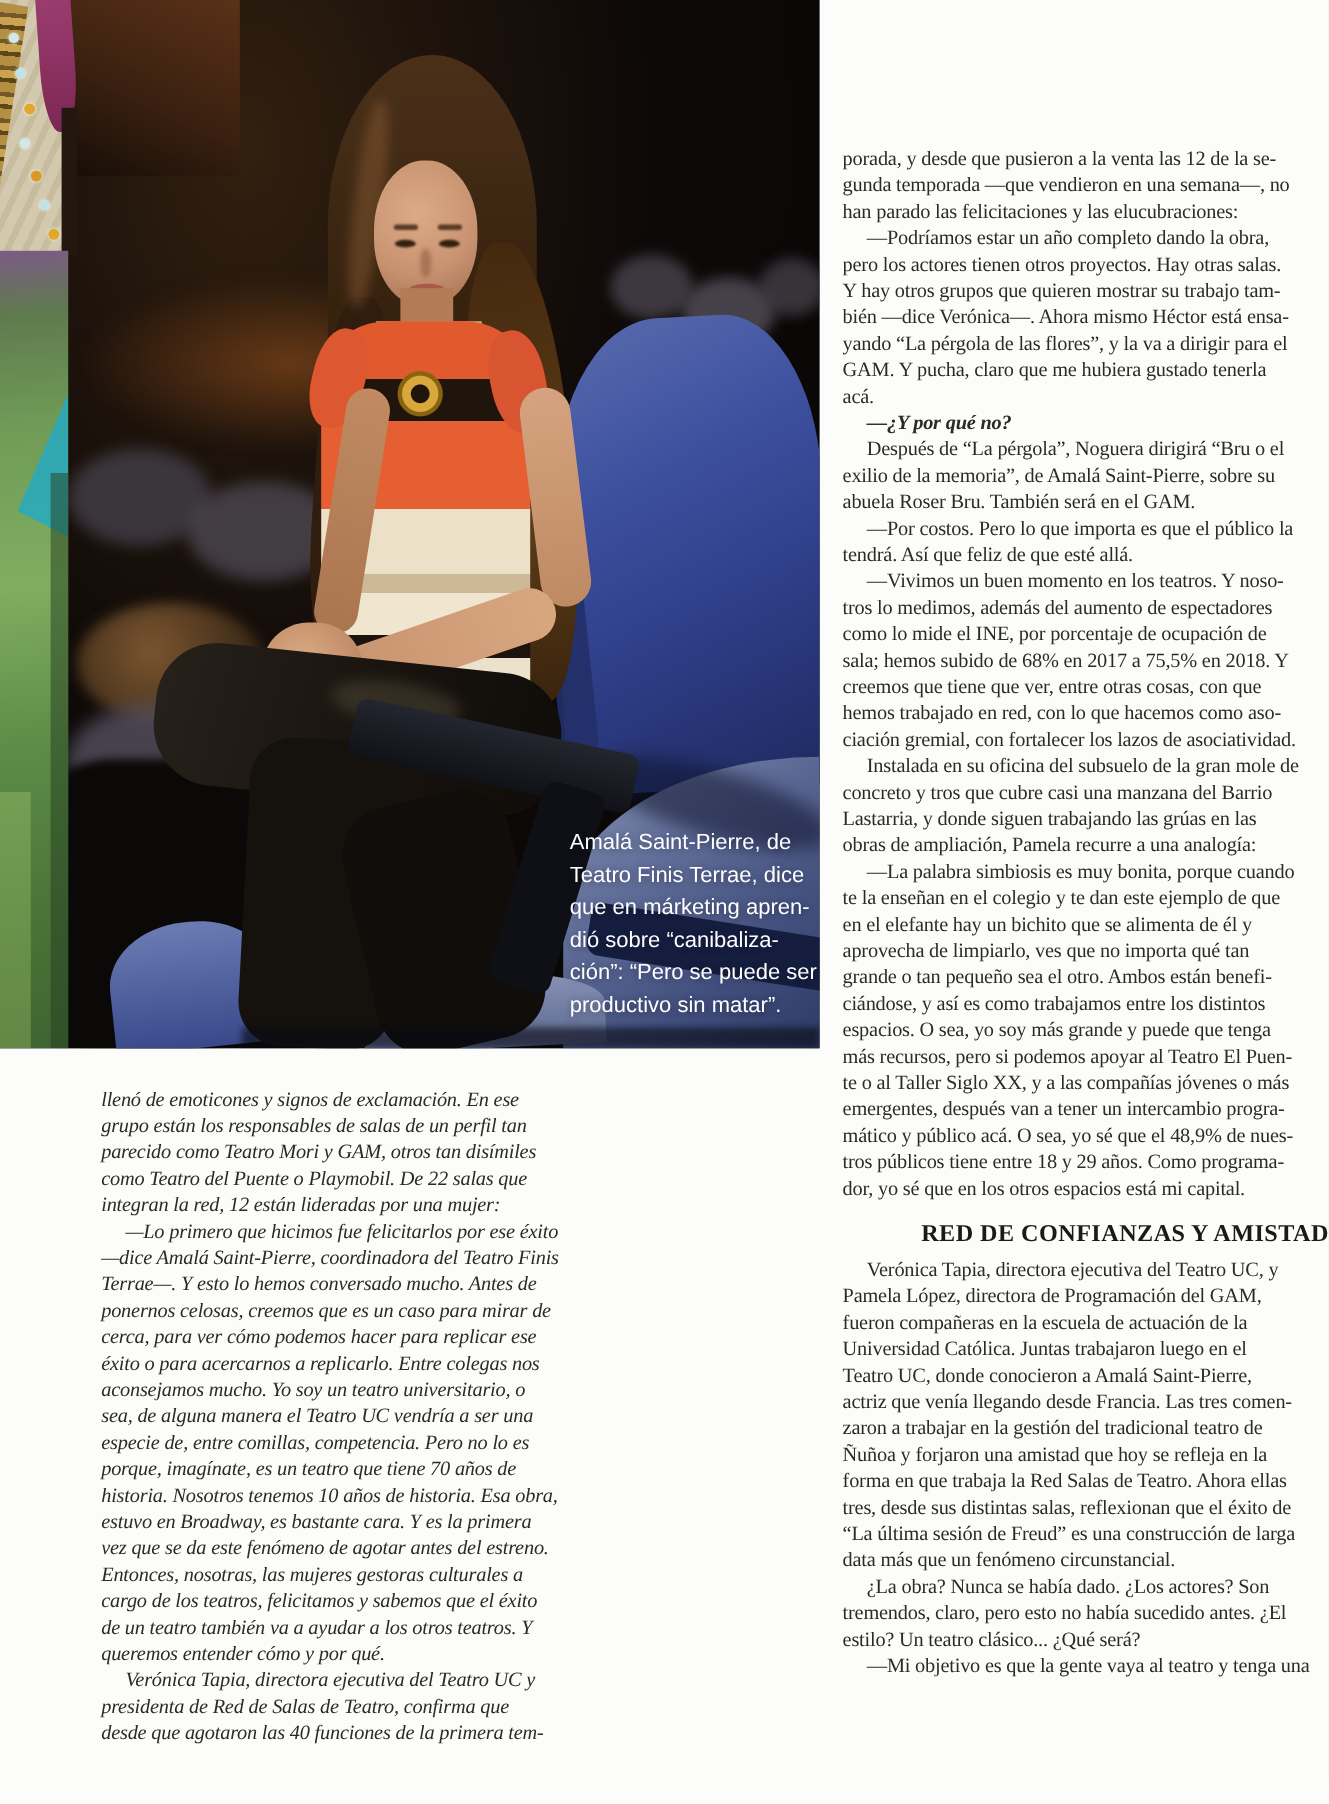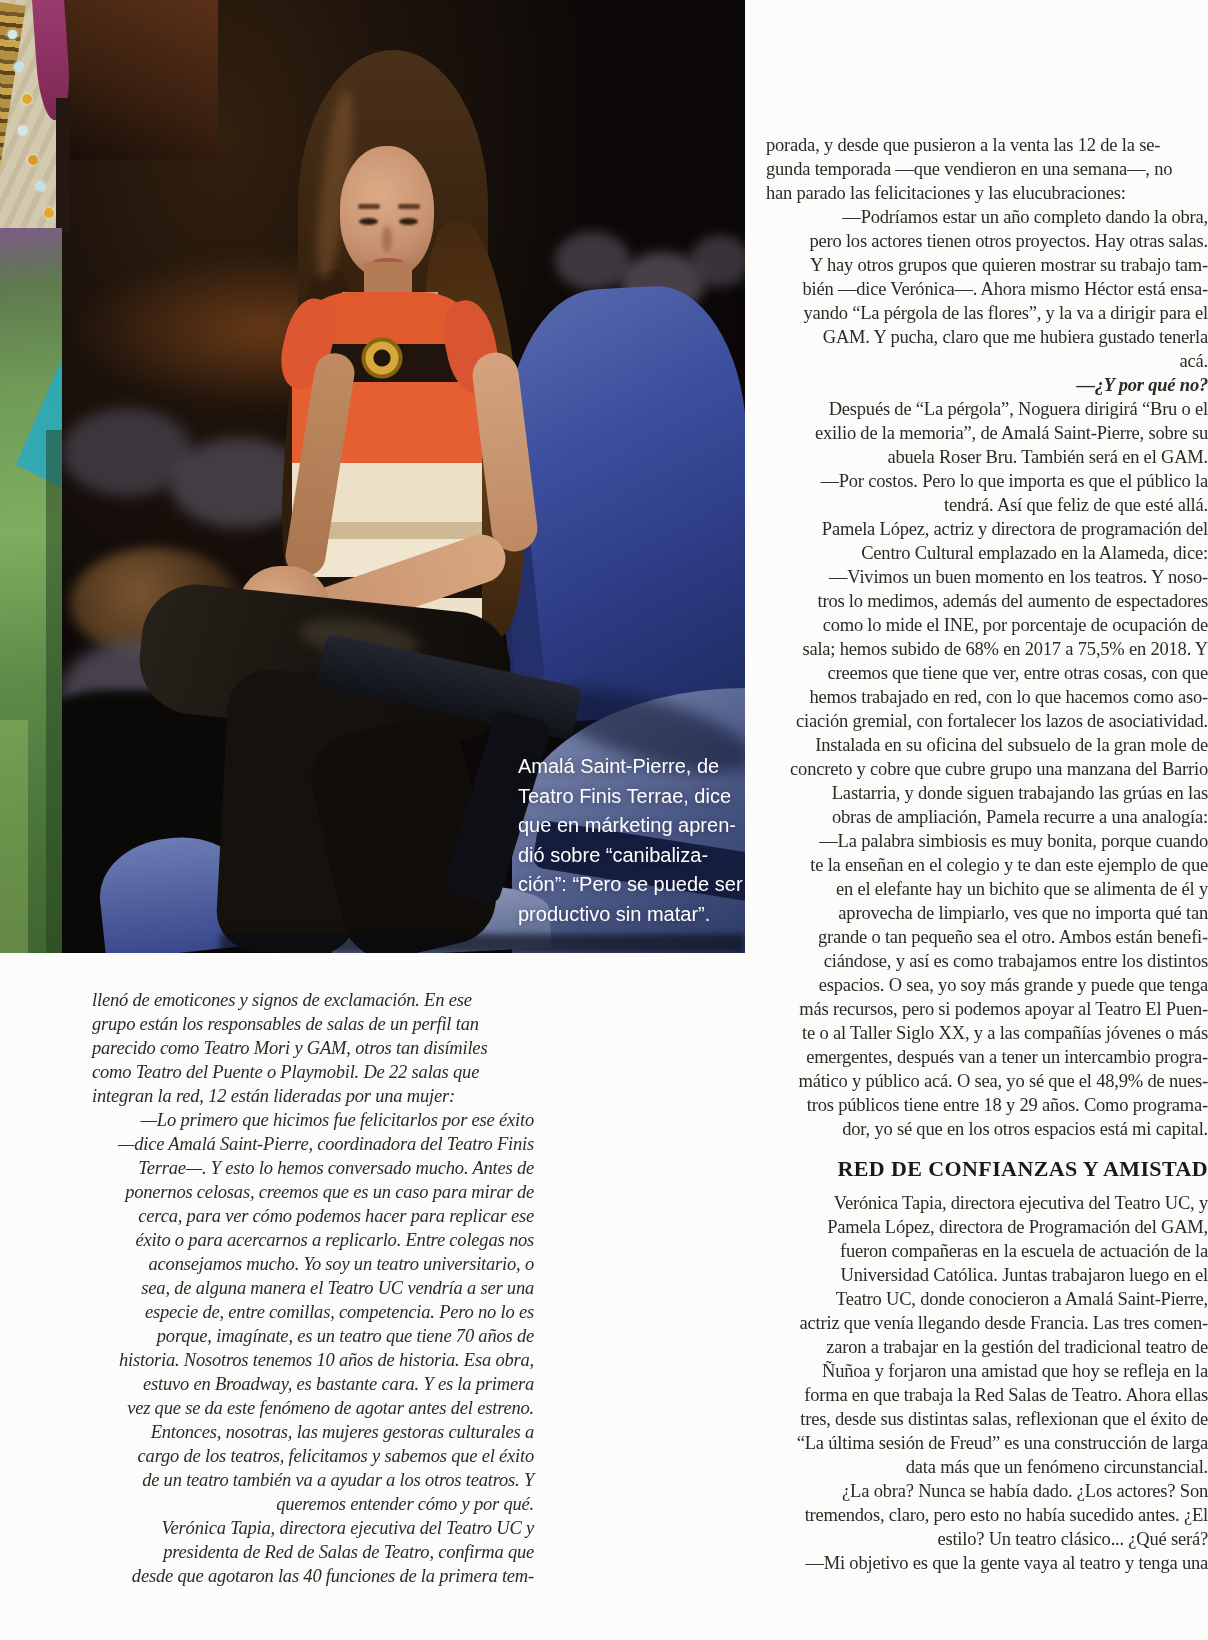--- a/index.html
+++ b/index.html
@@ -2,21 +2,21 @@
 <html><head>
 <meta charset="utf-8">
 <style>
   html,body{margin:0;padding:0;background:#e8e8e6;}
   .page{position:relative;width:1208px;height:1640px;background:#fcfcfa;overflow:hidden;
         font-family:"Liberation Serif",serif;}
   
   .col{position:absolute;width:442px;color:#2b2a27;
        font-size:18.5px;line-height:24px;letter-spacing:-0.2px;}
   .col p{margin:0;white-space:pre;}
-  .col p.ind{text-indent:22px;text-align:right;}
+  .col p.ind{text-indent:22px;}
   .col p.bolditalic{font-weight:bold;font-style:italic;}
   .col h2.heading{margin:14px 0 8px 0;font-weight:bold;font-style:normal;
        font-size:22px;line-height:28px;letter-spacing:.4px;color:#1a1a18;white-space:pre;text-align:right;}
   #col-left{left:92px;top:988px;font-style:italic;}
   #col-right{left:766px;top:133px;}
   .pagenum{position:absolute;right:20px;top:1679px;font-size:32px;color:#3f3e3c;}
   
   .photo{position:absolute;left:0;top:0;width:745px;height:953px;overflow:hidden;
          background:#0f172a;}
   .s{position:absolute;}
@@ -206,31 +206,29 @@
 bién —dice Verónica—. Ahora mismo Héctor está ensa-
 yando “La pérgola de las flores”, y la va a dirigir para el
 GAM. Y pucha, claro que me hubiera gustado tenerla
 acá.</p>
       <p class="bolditalic ind">—¿Y por qué no?</p>
       <p class="body ind">Después de “La pérgola”, Noguera dirigirá “Bru o el
 exilio de la memoria”, de Amalá Saint-Pierre, sobre su
 abuela Roser Bru. También será en el GAM.</p>
       <p class="body ind">—Por costos. Pero lo que importa es que el público la
 tendrá. Así que feliz de que esté allá.</p>
-      <p class="body ind">Pamela López, actriz y directora de programación del
-Centro Cultural emplazado en la Alameda, dice:</p>
       <p class="body ind">—Vivimos un buen momento en los teatros. Y noso-
 tros lo medimos, además del aumento de espectadores
 como lo mide el INE, por porcentaje de ocupación de
 sala; hemos subido de 68% en 2017 a 75,5% en 2018. Y
 creemos que tiene que ver, entre otras cosas, con que
 hemos trabajado en red, con lo que hacemos como aso-
 ciación gremial, con fortalecer los lazos de asociatividad.</p>
       <p class="body ind">Instalada en su oficina del subsuelo de la gran mole de
-concreto y cobre que cubre grupo una manzana del Barrio
+concreto y tros que cubre casi una manzana del Barrio
 Lastarria, y donde siguen trabajando las grúas en las
 obras de ampliación, Pamela recurre a una analogía:</p>
       <p class="body ind">—La palabra simbiosis es muy bonita, porque cuando
 te la enseñan en el colegio y te dan este ejemplo de que
 en el elefante hay un bichito que se alimenta de él y
 aprovecha de limpiarlo, ves que no importa qué tan
 grande o tan pequeño sea el otro. Ambos están benefi-
 ciándose, y así es como trabajamos entre los distintos
 espacios. O sea, yo soy más grande y puede que tenga
 más recursos, pero si podemos apoyar al Teatro El Puen-

